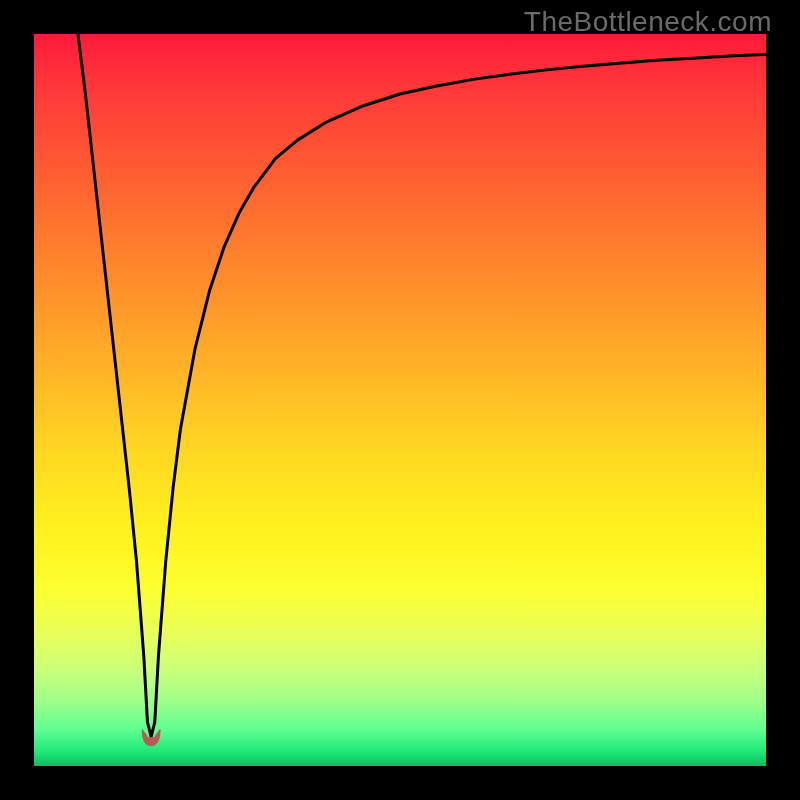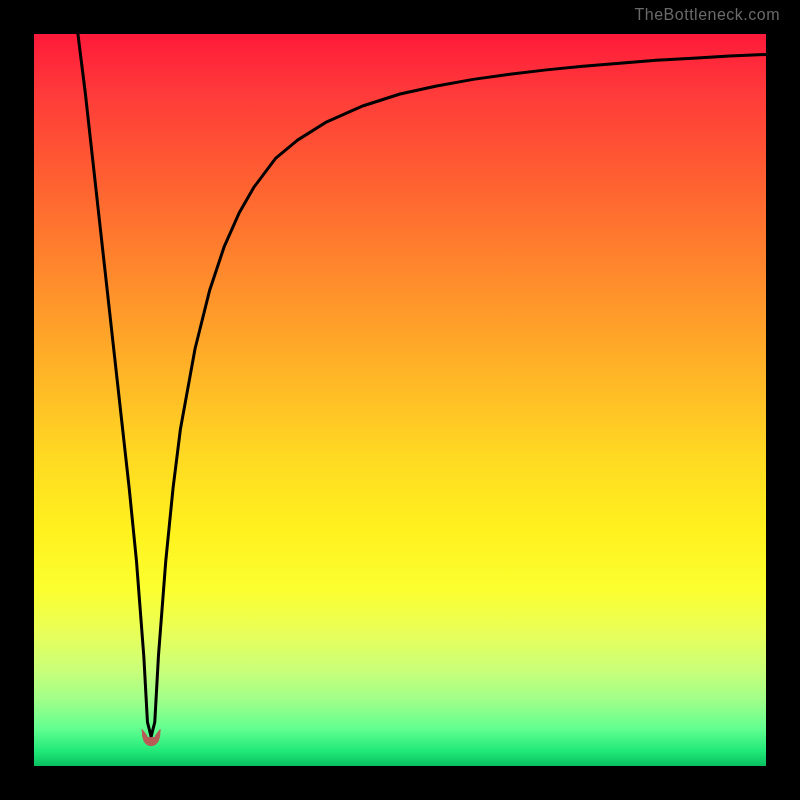--- a/index.html
+++ b/index.html
@@ -43,23 +43,23 @@
   svg.curves {
     position: absolute;
     left: 0;
     top: 0;
     width: 732px;
     height: 732px;
   }
   .watermark {
     position: absolute;
     top: 6px;
-    right: 20px;
+    right: 28px;
     font-family: Arial, Helvetica, sans-serif;
-    font-size: 16px;
+    font-size: 28px;
     color: #6a6a6a;
     letter-spacing: 0.5px;
     user-select: none;
   }
 </style>
 </head>
 <body>
 
 <div class="frame">
   <div class="watermark">TheBottleneck.com</div>

